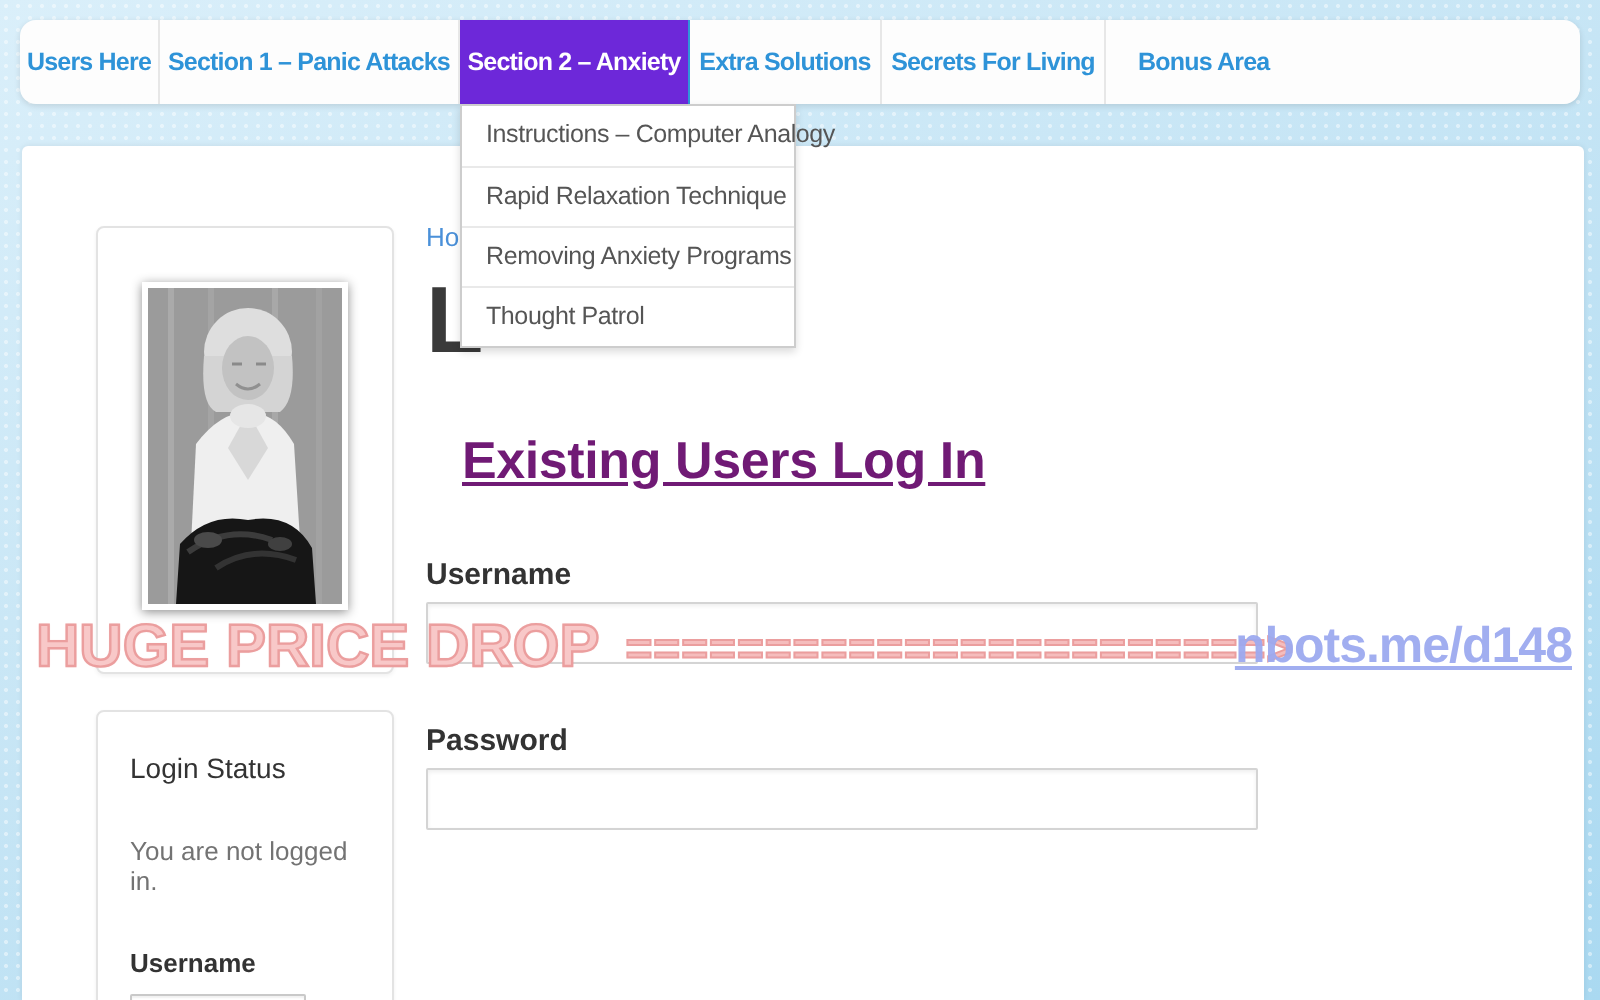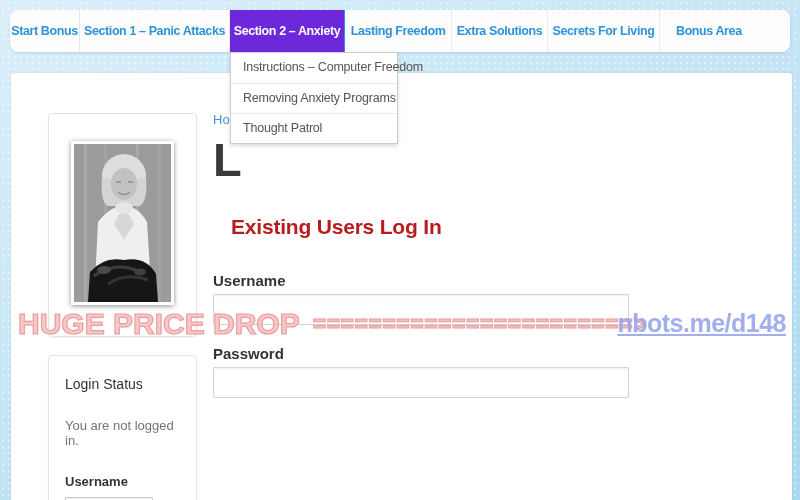--- a/index.html
+++ b/index.html
@@ -75,24 +75,24 @@
     border:1px solid #c9c9c9; border-radius:1px; background:#fff;
     box-shadow:inset 0 1px 1px rgba(0,0,0,0.06);
   }
 
   
   .content { position:absolute; left:213px; top:110px; width:565px; z-index:15; }
   .breadcrumb { font-size:13px; color:#4a90d9; cursor:pointer; display:inline-block; }
   .page-title { margin-top:6px; font-size:47px; font-weight:bold; color:#3a3a3a; line-height:1.1; }
   .notice { margin-top:19px; width:560px; font-size:15px; color:#5a5a5a;
     line-height:27px; letter-spacing:-0.1px; }
-  .form-heading { margin:29px 0 0 18px; font-size:21px; font-weight:bold;
-    color:#b91c1c; letter-spacing:-0.2px; }
+  .form-heading { margin:29px 0 0 18px; font-size:26px; font-weight:bold;
+    color:#701a75; letter-spacing:-0.2px;text-decoration:underline; }
   .form-label { display:block; margin-top:33px; font-size:15px; font-weight:bold; color:#333; }
-  .form-label.second { margin-top:20px; }
+  .form-label.second { margin-top:30px; }
   .form-input {
     display:block; margin-top:5px; width:416px; height:31px;
     border:1px solid #d4d4d4; border-radius:1px; background:#fff;
     box-shadow:inset 0 1px 2px rgba(0,0,0,0.07); padding:0 8px; font-size:14px;
   }
 
   
   .watermark {
     position:absolute; left:0; top:303px; width:800px; height:42px;
     display:flex; align-items:center; z-index:300; pointer-events:none;
@@ -110,31 +110,31 @@
     position:absolute; right:14px; top:6px; font-size:25px; font-weight:bold;
     color:#9daaf0; letter-spacing:-0.5px; opacity:0.95;text-decoration:underline;
   }
 </style>
 </head>
 <body>
 
 <div class="container"></div>
 
 <nav class="navbar">
-  <div class="nav-item w1">Start Bonus</div>
+  <div class="nav-item w1">Users Here</div>
   <div class="nav-item w2">Section 1 – Panic Attacks</div>
   <div class="nav-item w3 active">Section 2 – Anxiety</div>
-  <div class="nav-item w4">Lasting Freedom</div>
   <div class="nav-item w5">Extra Solutions</div>
   <div class="nav-item w6">Secrets For Living</div>
   <div class="nav-item w7">Bonus Area</div>
 </nav>
 
 <div class="dropdown">
-  <div class="dropdown-item">Instructions – Computer Freedom</div>
+  <div class="dropdown-item">Instructions – Computer Analogy</div>
+  <div class="dropdown-item">Rapid Relaxation Technique</div>
   <div class="dropdown-item">Removing Anxiety Programs</div>
   <div class="dropdown-item">Thought Patrol</div>
 </div>
 
 <div class="card photo-card">
   <div class="photo-frame">
     <svg viewBox="0 0 97 158" xmlns="http://www.w3.org/2000/svg">
       <rect x="0" y="0" width="97" height="158" fill="#9b9b9b"></rect>
       <rect x="10" y="0" width="3" height="158" fill="#aaaaaa"></rect>
       <rect x="30" y="0" width="3" height="158" fill="#a4a4a4"></rect>

